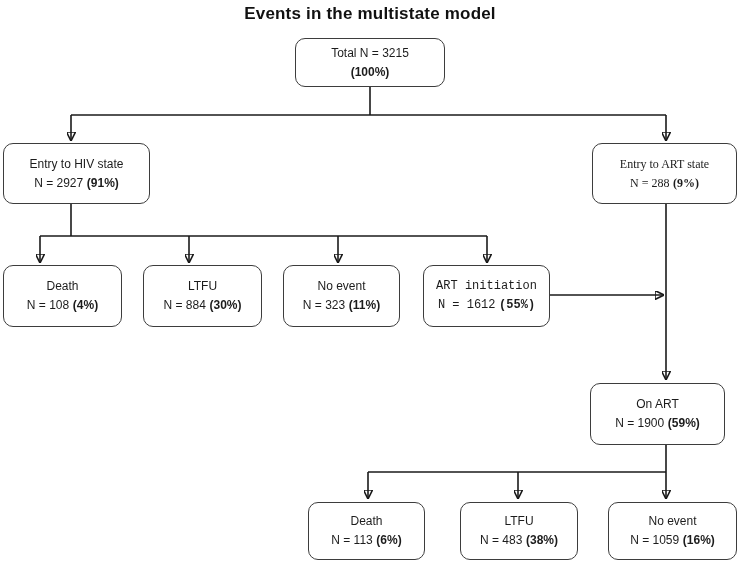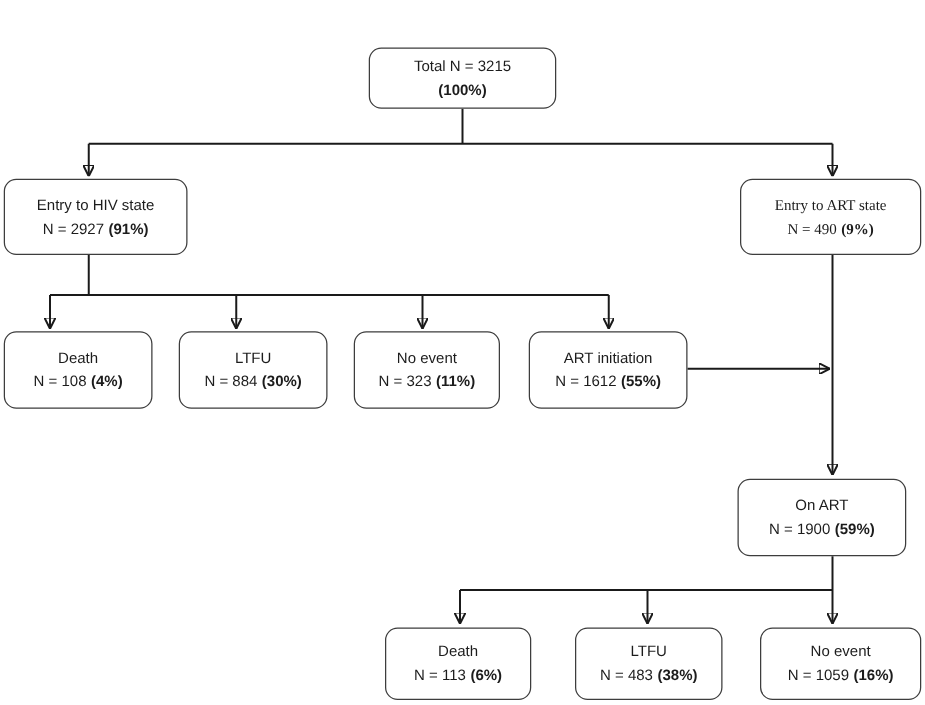--- a/index.html
+++ b/index.html
@@ -60,20 +60,21 @@
   }
   .node .l2 .num:empty + .pct {
     margin-left: 0;
   }
 </style>
 </head>
 <body>
 
 <div id="canvas">
 
+  <div id="title">Events in the multistate model</div>
 
   <svg id="connectors" width="740" height="564" viewBox="0 0 740 564" xmlns="http://www.w3.org/2000/svg">
     <defs>
       <marker id="arrow" viewBox="0 0 9 9" refX="9" refY="4.5" markerWidth="9" markerHeight="9" markerUnits="userSpaceOnUse" orient="auto">
         <path d="M0,0 L9,4.5 L0,9 Z" stroke="none" fill="#1a1a1a"></path>
       </marker>
     </defs>
 
     <line x1="370" y1="87" x2="370" y2="115"></line>
 
@@ -104,39 +105,39 @@
     <div class="l2"><span class="num"></span><span class="pct">(100%)</span></div>
   </div>
 
   <div class="node" style="left:3px; top:143px; width:147px; height:61px;">
     <div class="l1">Entry to HIV state</div>
     <div class="l2"><span class="num">N = 2927</span><span class="pct">(91%)</span></div>
   </div>
 
   <div class="node" style="left:592px; top:143px; width:145px; height:61px;font-family:Liberation Serif, serif;">
     <div class="l1">Entry to ART state</div>
-    <div class="l2"><span class="num">N = 490</span><span class="pct">(9%)</span></div>
+    <div class="l2"><span class="num">N = 288</span><span class="pct">(9%)</span></div>
   </div>
 
   <div class="node" style="left:3px; top:265px; width:119px; height:62px;">
     <div class="l1">Death</div>
     <div class="l2"><span class="num">N = 108</span><span class="pct">(4%)</span></div>
   </div>
 
   <div class="node" style="left:143px; top:265px; width:119px; height:62px;">
     <div class="l1">LTFU</div>
     <div class="l2"><span class="num">N = 884</span><span class="pct">(30%)</span></div>
   </div>
 
   <div class="node" style="left:283px; top:265px; width:117px; height:62px;">
     <div class="l1">No event</div>
     <div class="l2"><span class="num">N = 323</span><span class="pct">(11%)</span></div>
   </div>
 
-  <div class="node" style="left:423px; top:265px; width:127px; height:62px;">
+  <div class="node" style="left:423px; top:265px; width:127px; height:62px;font-family:Liberation Mono, monospace;">
     <div class="l1">ART initiation</div>
     <div class="l2"><span class="num">N = 1612</span><span class="pct">(55%)</span></div>
   </div>
 
   <div class="node" style="left:590px; top:383px; width:135px; height:62px;">
     <div class="l1">On ART</div>
     <div class="l2"><span class="num">N = 1900</span><span class="pct">(59%)</span></div>
   </div>
 
   <div class="node" style="left:308px; top:502px; width:117px; height:58px;">

